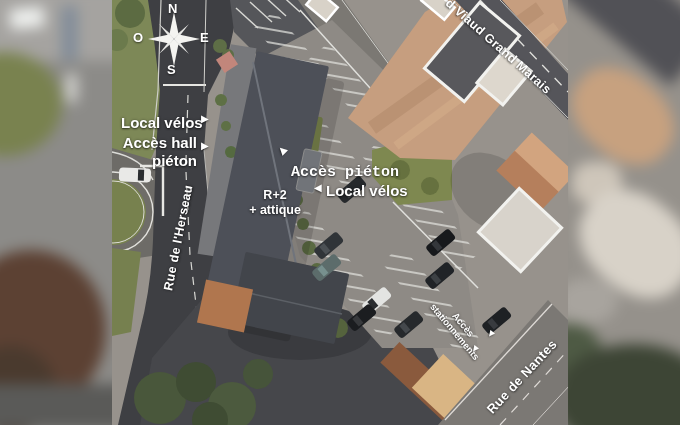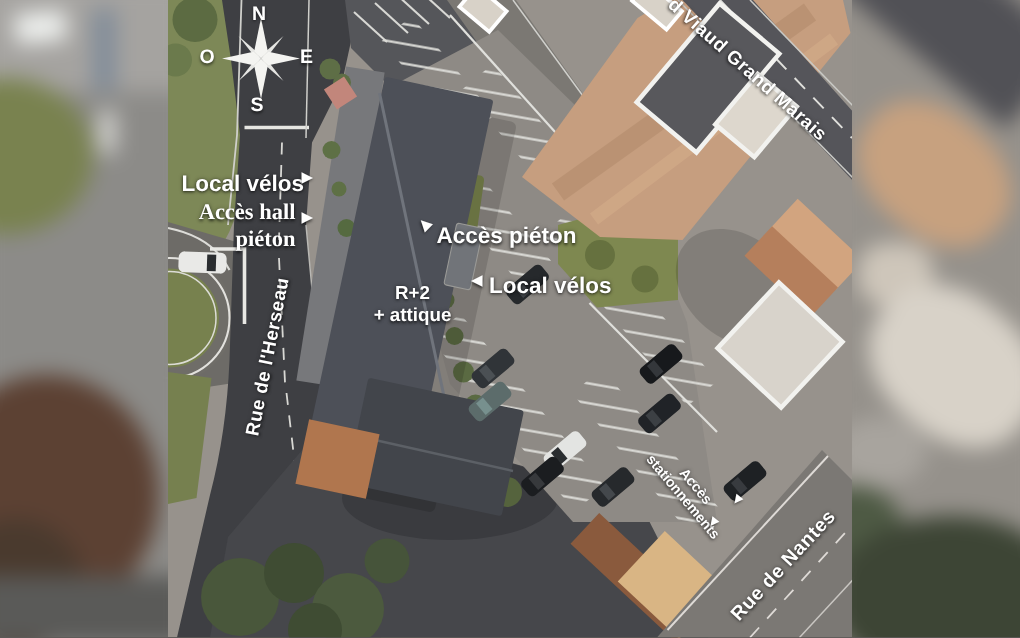--- a/index.html
+++ b/index.html
@@ -259,25 +259,25 @@
   </div>
 
   <span class="compass-letter" style="left:168px;top:1px;">N</span>
   <span class="compass-letter" style="left:133px;top:30px;">O</span>
   <span class="compass-letter" style="left:200px;top:30px;">E</span>
   <span class="compass-letter" style="left:167px;top:62px;">S</span>
 
   <div class="lbl small" style="left:121px;top:114px;width:76px;text-align:right;">Local vélos</div>
   <span class="arrow" style="left:201px;top:114px;">▶</span>
 
-  <div class="lbl small wrap" style="left:119px;top:134px;width:78px;text-align:right;font-family:Liberation Serif, serif;">Accès hall piéton</div>
+  <div class="lbl small wrap" style="left:119px;top:134px;width:78px;text-align:right;">Accès hall piéton</div>
   <span class="arrow" style="left:201px;top:141px;">▶</span>
 
   <span class="arrow" style="left:279px;top:145px;transform:rotate(45deg);">◀</span>
-  <div class="lbl small" style="left:291px;top:149px;">Accès piéton</div>
+  <div class="lbl small" style="left:291px;top:164px;font-family:Liberation Mono, monospace;">Accès piéton</div>
 
   <span class="arrow" style="left:314px;top:183px;">◀</span>
   <div class="lbl small" style="left:326px;top:182px;">Local vélos</div>
 
   <div class="lbl" style="left:242px;top:188px;width:66px;text-align:center;font-size:12.5px;font-weight:600;">
     <div>R+2</div>
     <div>+ attique</div>
   </div>
 
   <div class="lbl street" style="left:128px;top:234px;width:100px;text-align:center;transform:rotate(-79deg);">Rue de l'Herseau</div>

